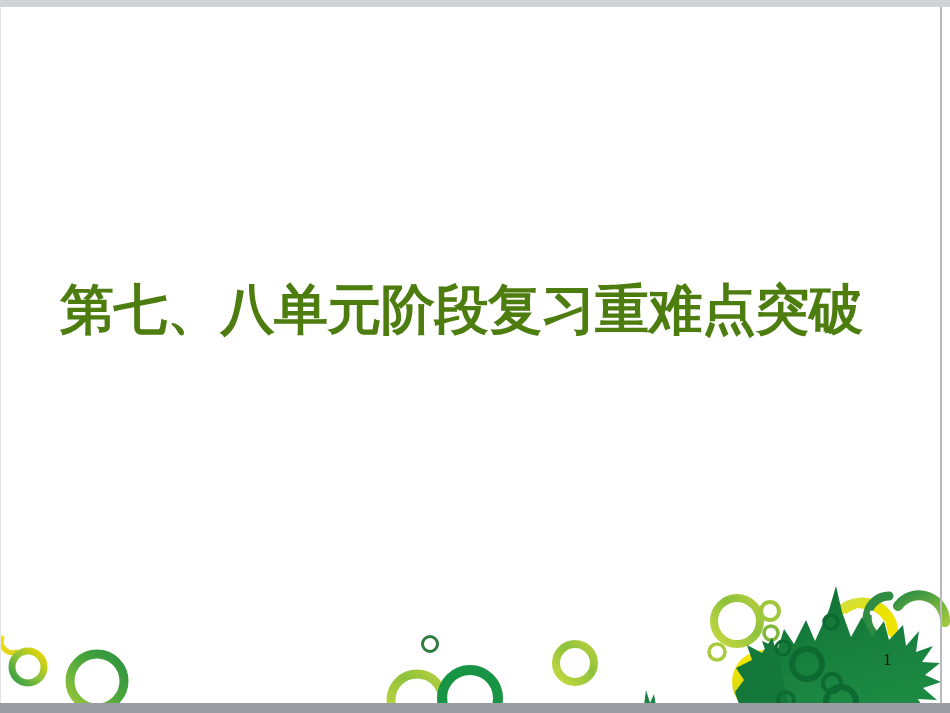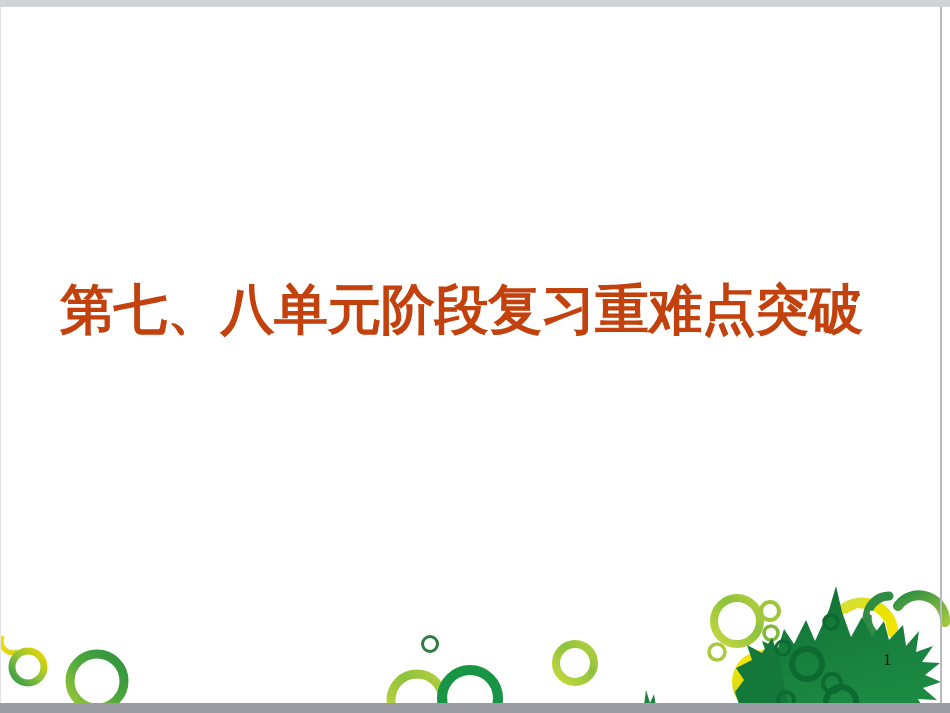--- a/index.html
+++ b/index.html
@@ -61,21 +61,21 @@
     top: 274px;
     width: 830px;
     height: 70px;
     display: flex;
     align-items: center;
   }
   #slide-title {
     font-family: "DejaVu Serif", "Liberation Serif", serif;
     font-size: 54px;
     font-weight: 700;
-    color: #c2410c;
+    color: #4d7c0f;
     letter-spacing: -0.5px;
     white-space: nowrap;
     line-height: 1.05;
   }
 
   
   #decor {
     position: absolute;
     left: 0; top: 0;
     width: 950px; height: 713px;

